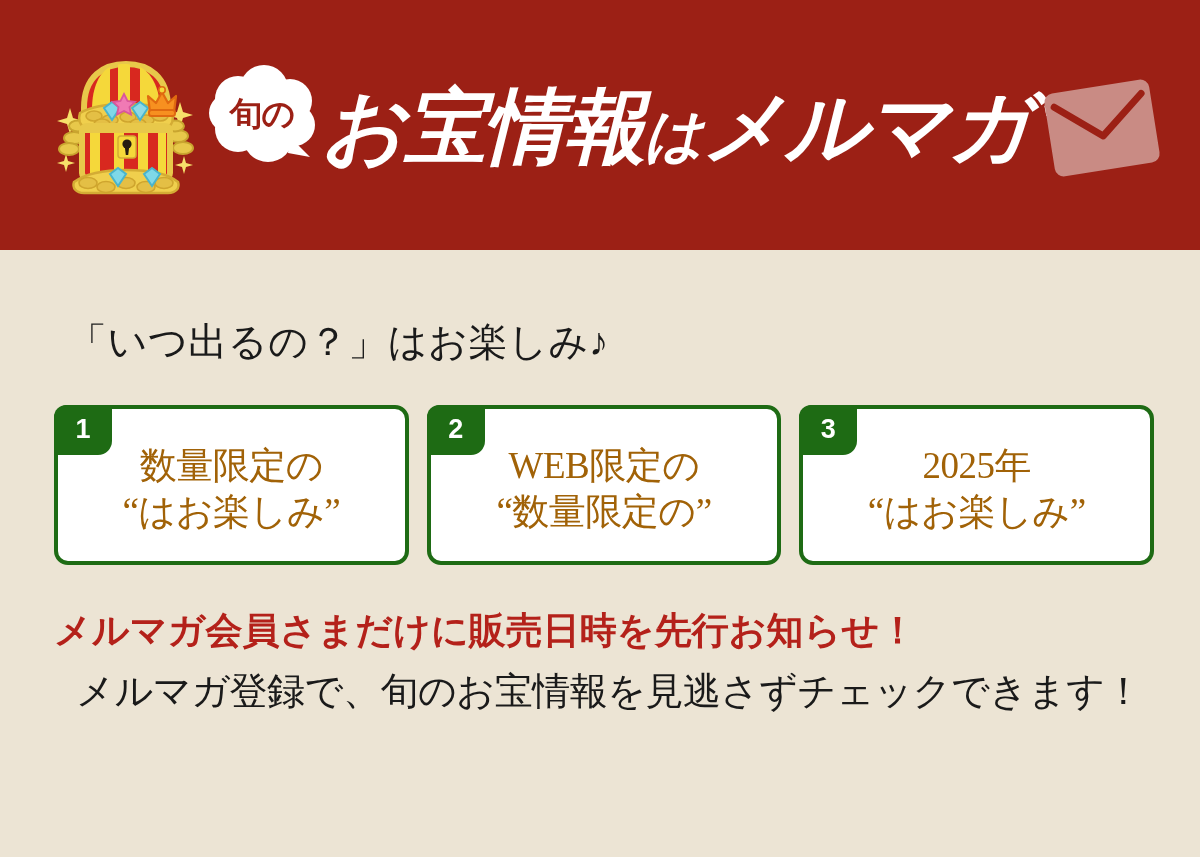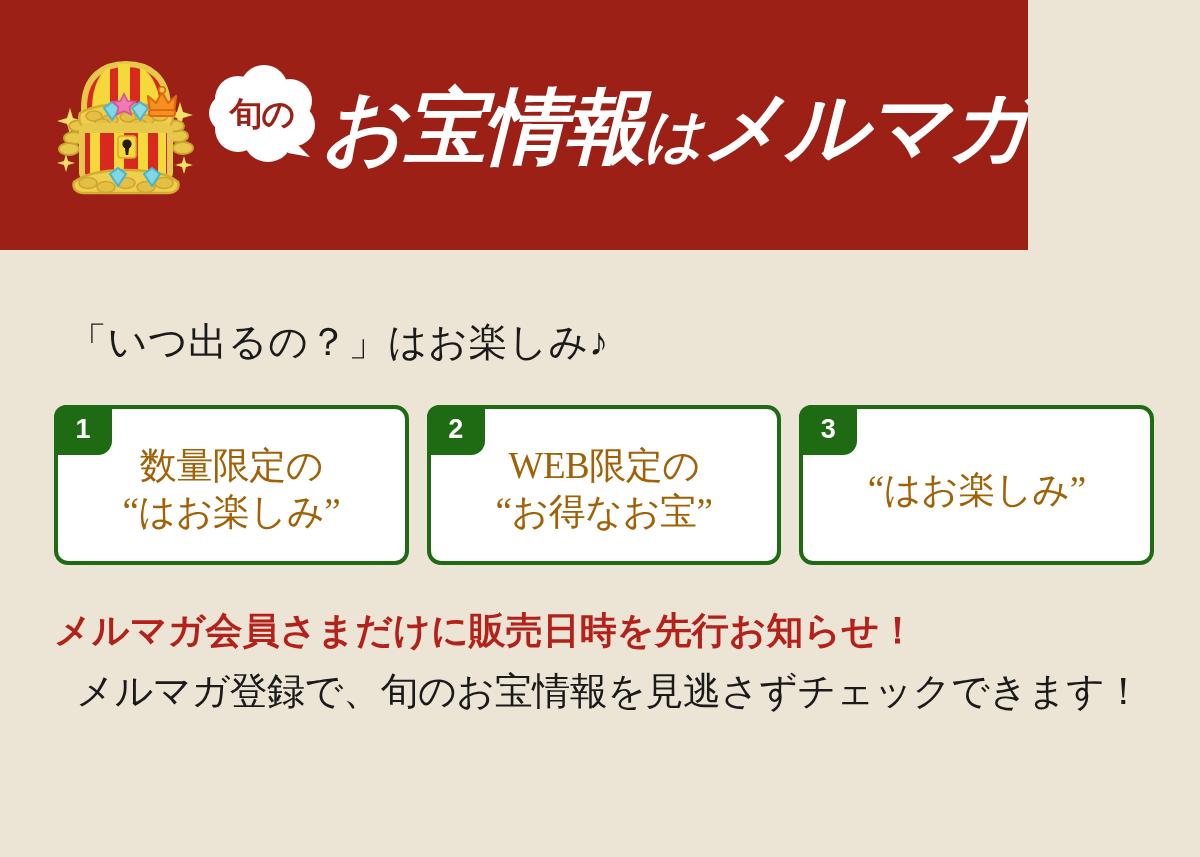--- a/index.html
+++ b/index.html
@@ -19,21 +19,21 @@
     width: 1200px;
     height: 857px;
     background: #ece4d4;
   }
 
   
   .header {
     position: absolute;
     left: 0;
     top: 0;
-    width: 1028px;
+    width: 1200px;
     height: 250px;
     background: #9c2015;
     overflow: hidden;
   }
 
   .header-inner {
     position: absolute;
     left: 52px;
     top: 0;
     right: 0;
@@ -336,25 +336,26 @@
 
       <div class="fbox">
         <div class="fbox-badge">1</div>
         <div class="fbox-line">数量限定の</div>
         <div class="fbox-line l2">“はお楽しみ”</div>
       </div>
 
       <div class="fbox">
         <div class="fbox-badge">2</div>
         <div class="fbox-line">WEB限定の</div>
-        <div class="fbox-line l2">“お得なお宝”</div>
+        <div class="fbox-line l2">“数量限定の”</div>
       </div>
 
       <div class="fbox">
         <div class="fbox-badge">3</div>
+        <div class="fbox-line">2025年</div>
         <div class="fbox-line l2">“はお楽しみ”</div>
       </div>
     </div>
 
     <div class="emphasis">メルマガ会員さまだけに販売日時を先行お知らせ！</div>
 
     <div class="bodycopy">メルマガ登録で、旬のお宝情報を見逃さずチェックできます！</div>
   </div>
 </div>
 

